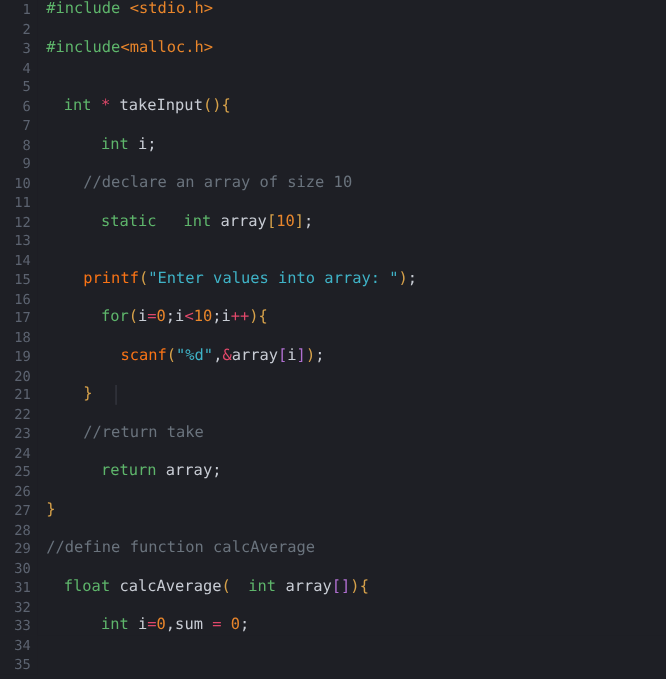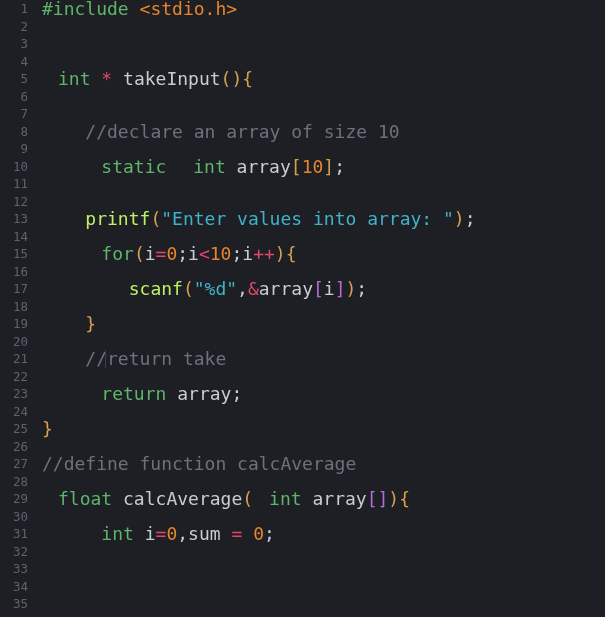--- a/index.html
+++ b/index.html
@@ -44,35 +44,35 @@
     flex: 1 1 auto;
     position: relative;
     padding-left: 8px;
     box-sizing: border-box;
     overflow: hidden;
     background: #1e1f25;
   }
   .cl {
     height: 17.5px;
     line-height: 17.5px;
-    font-size: 18px;
+    font-size: 14px;
     white-space: pre;
     color: #c8ccd4;
     position: relative;
   }
   .tok { white-space: pre; }
 
   
   .t-comment  { color: #6a737d; }
   .t-keyword  { color: #5eb56b; margin-left: 16px; }
   .t-preproc  { color: #5eb56b; }
   .t-header   { color: #e8852b; }
   .t-string   { color: #3fb3c7; }
   .t-number   { color: #e8852b; }
-  .t-func     { color: #bef264; }
+  .t-func     { color: #f97316; }
   .t-op       { color: #e0486a; }
   .t-ident    { color: #c8ccd4; }
   .t-punct    { color: #c8ccd4; }
   .t-br1      { color: #d6a14a; }
   .t-br2      { color: #b06fd0; }
 
   
   .indent-guide {
     position: absolute;
     width: 1px;
@@ -117,24 +117,26 @@
       <div class="ln">30</div>
       <div class="ln">31</div>
       <div class="ln">32</div>
       <div class="ln">33</div>
       <div class="ln">34</div>
       <div class="ln">35</div>
     </div>
   <div id="code">
       <div class="cl"><span class="tok t-preproc">#include</span><span class="tok t-punct"> </span><span class="tok t-header">&lt;stdio.h&gt;</span></div>
       <div class="cl">&nbsp;</div>
+      <div class="cl"><span class="tok t-preproc">#include</span><span class="tok t-header">&lt;malloc.h&gt;</span></div>
       <div class="cl">&nbsp;</div>
       <div class="cl">&nbsp;</div>
       <div class="cl"><span class="tok t-keyword">int</span><span class="tok t-punct"> </span><span class="tok t-op">*</span><span class="tok t-punct"> </span><span class="tok t-ident">takeInput</span><span class="tok t-br1">(</span><span class="tok t-br1">)</span><span class="tok t-br1">{</span></div>
       <div class="cl">&nbsp;</div>
+      <div class="cl"><span class="tok t-punct">    </span><span class="tok t-keyword">int</span><span class="tok t-punct"> </span><span class="tok t-ident">i</span><span class="tok t-punct">;</span></div>
       <div class="cl">&nbsp;</div>
       <div class="cl"><span class="tok t-punct">    </span><span class="tok t-comment">//declare an array of size 10</span></div>
       <div class="cl">&nbsp;</div>
       <div class="cl"><span class="tok t-punct">    </span><span class="tok t-keyword">static</span><span class="tok t-punct"> </span><span class="tok t-keyword">int</span><span class="tok t-punct"> </span><span class="tok t-ident">array</span><span class="tok t-br1">[</span><span class="tok t-number">10</span><span class="tok t-br1">]</span><span class="tok t-punct">;</span></div>
       <div class="cl">&nbsp;</div>
       <div class="cl">&nbsp;</div>
       <div class="cl"><span class="tok t-punct">    </span><span class="tok t-func">printf</span><span class="tok t-br1">(</span><span class="tok t-string">"Enter values into array: "</span><span class="tok t-br1">)</span><span class="tok t-punct">;</span></div>
       <div class="cl">&nbsp;</div>
       <div class="cl"><span class="tok t-punct">    </span><span class="tok t-keyword">for</span><span class="tok t-br1">(</span><span class="tok t-ident">i</span><span class="tok t-op">=</span><span class="tok t-number">0</span><span class="tok t-punct">;</span><span class="tok t-ident">i</span><span class="tok t-op">&lt;</span><span class="tok t-number">10</span><span class="tok t-punct">;</span><span class="tok t-ident">i</span><span class="tok t-op">++</span><span class="tok t-br1">)</span><span class="tok t-br1">{</span></div>
       <div class="cl">&nbsp;</div>

